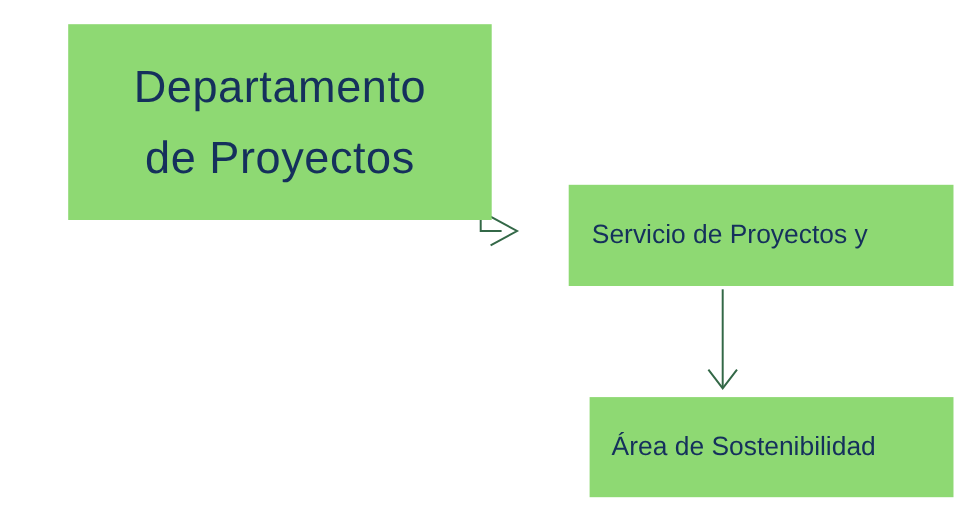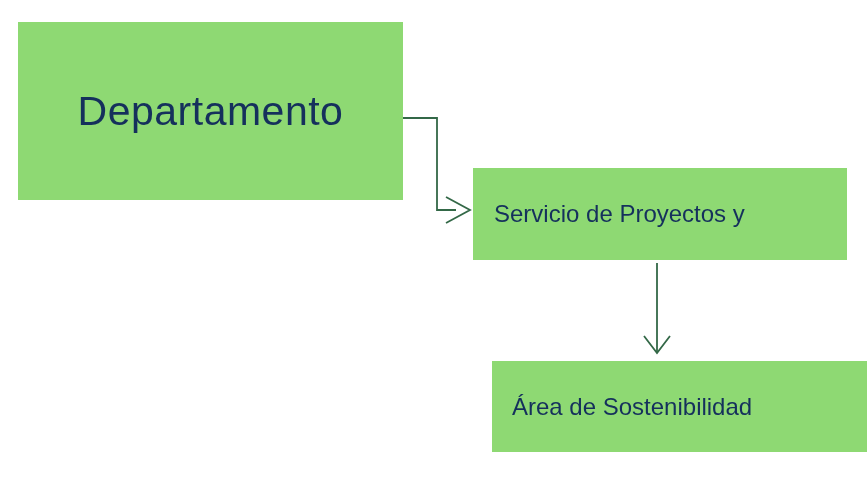--- a/index.html
+++ b/index.html
@@ -14,21 +14,21 @@
     position:relative;
     width:867px;height:482px;
     background:var(--bg);
     font-family:"Liberation Sans","DejaVu Sans",sans-serif;
     overflow:hidden;
   }
   .node{
     position:absolute;
     background:var(--node-fill);
     color:var(--node-text);
-    display:flex;flex-direction:column;justify-content:center;
+    display:flex;flex-direction:column;justify-content:center;margin-left:44px;
   }
   .node--root{
     left:18px;top:22px;width:385px;height:178px;
     align-items:center;text-align:center;
     font-size:41px;line-height:64px;letter-spacing:.5px;
   }
   .node--servicio{
     left:473px;top:168px;width:374px;height:92px;
     align-items:flex-start;padding-left:21px;padding-right:8px;
     font-size:24px;line-height:36px;
@@ -59,20 +59,21 @@
       <path d="M446 197 L470 210 L446 223"></path>
     </g>
     <g>
       <path d="M657 263 L657 352"></path>
       <path d="M644 336 L657 353 L670 336"></path>
     </g>
   </svg>
 
   <div class="node node--root">
     <div>Departamento</div>
+    <div>de Proyectos</div>
   </div>
 
   <div class="node node--servicio">
     <div>Servicio de Proyectos y</div>
   </div>
 
   <div class="node node--area">
     <div>Área de Sostenibilidad</div>
   </div>
 

